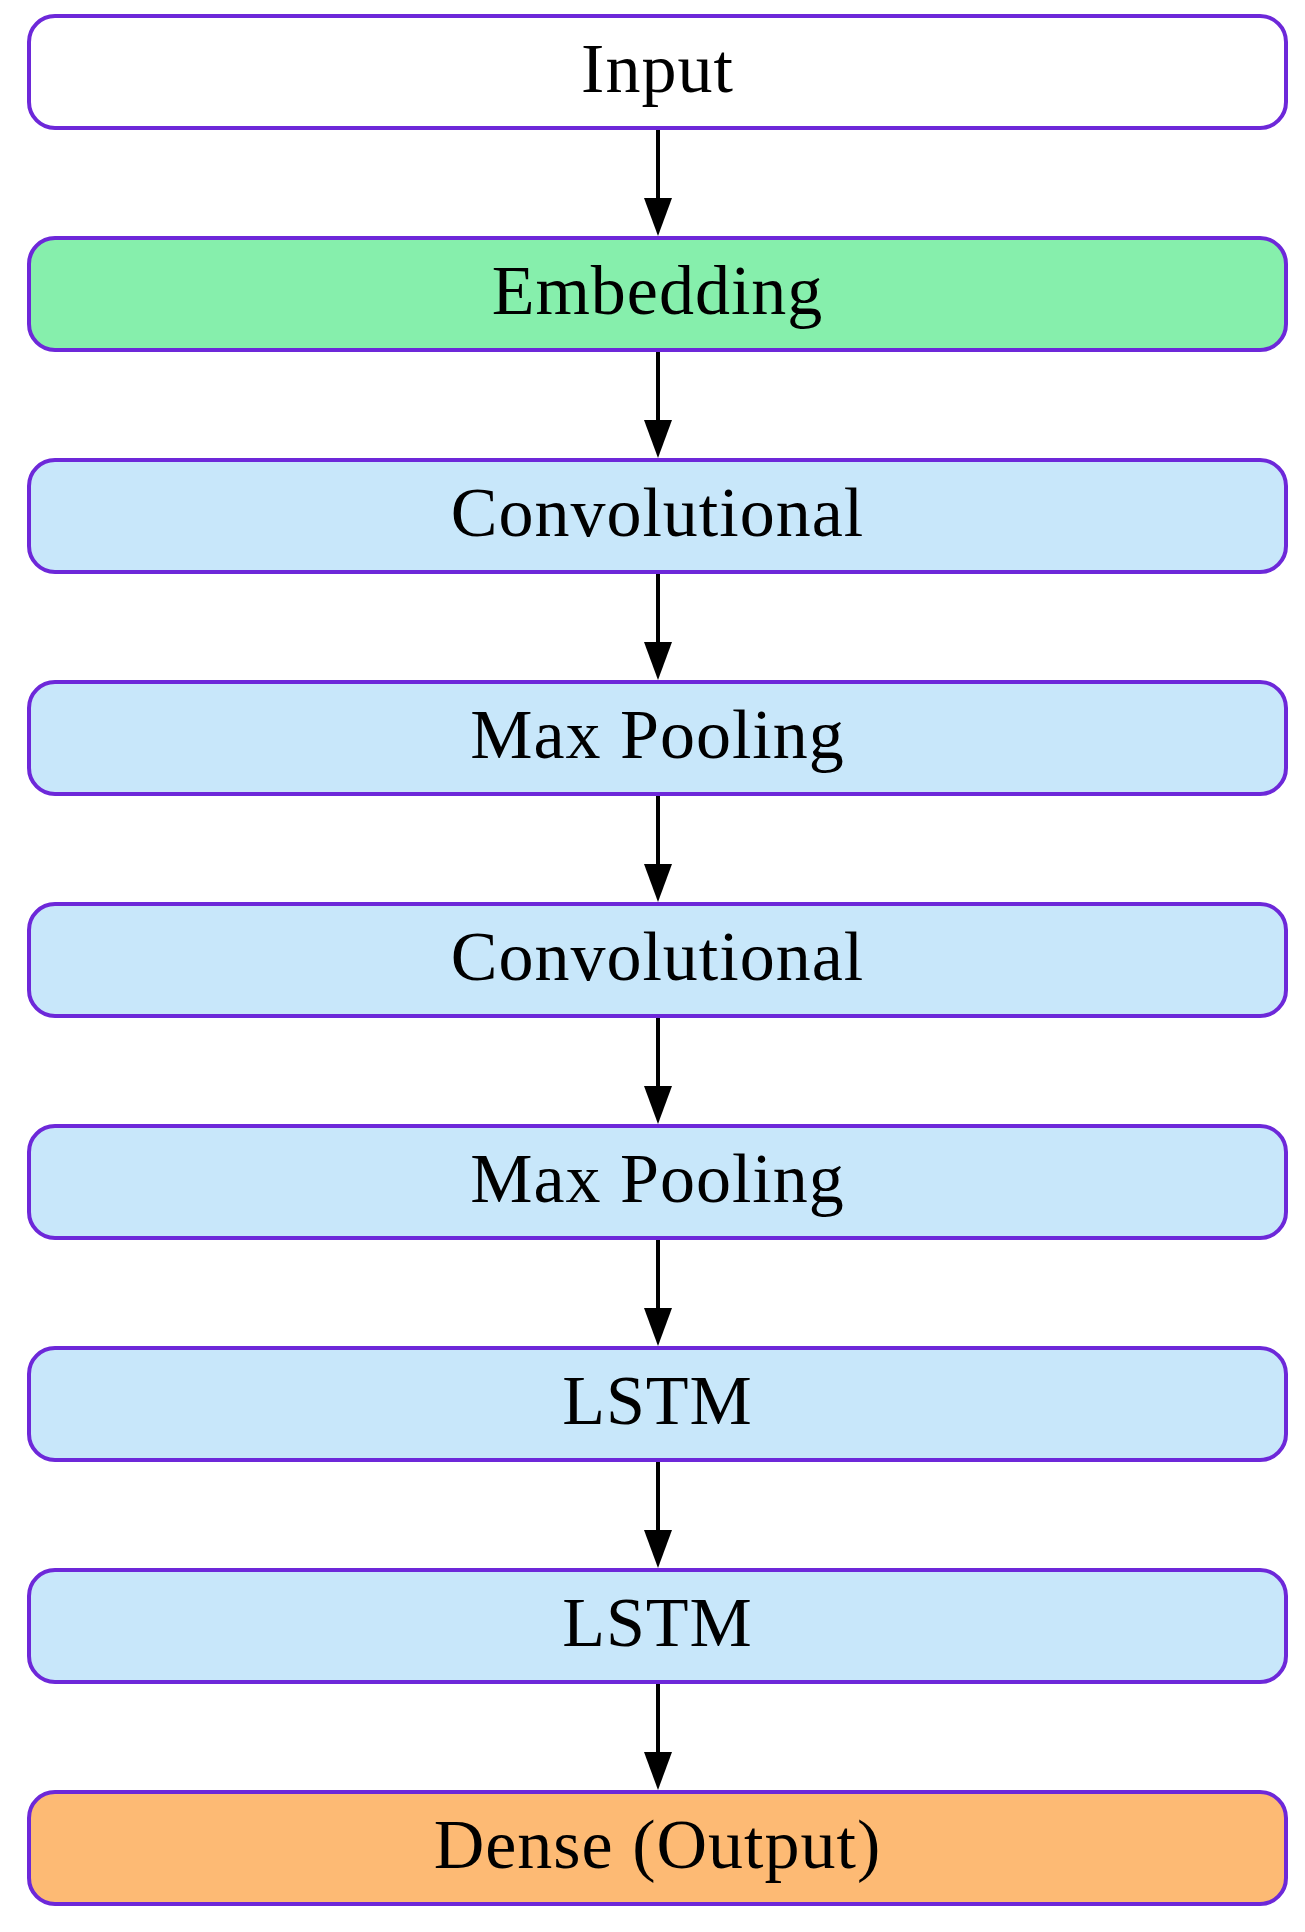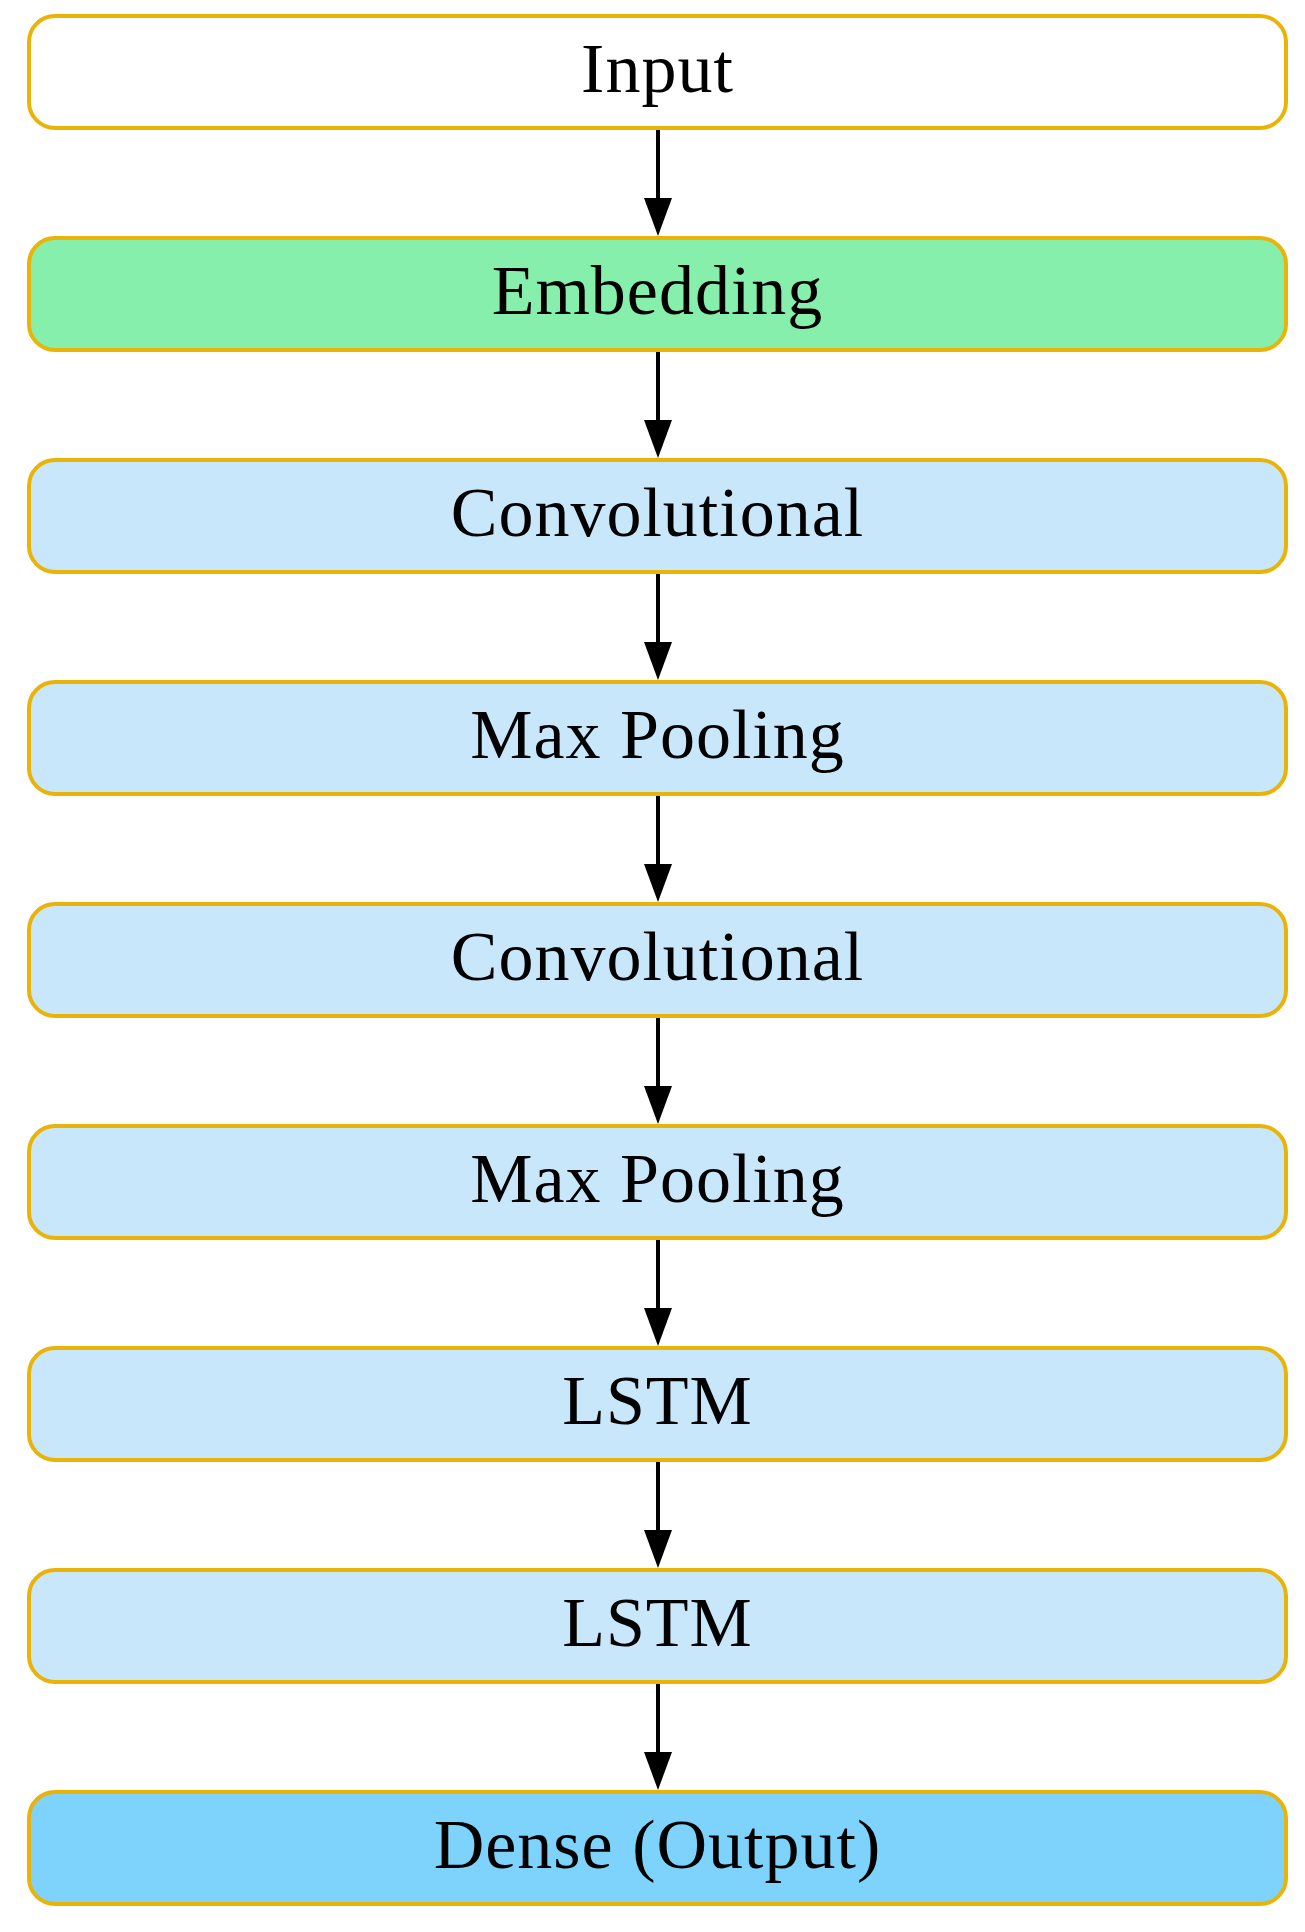--- a/index.html
+++ b/index.html
@@ -18,21 +18,21 @@
     margin-left: 27px;
     margin-right: 17px;
     padding-top: 14px;
     display: flex;
     flex-direction: column;
     align-items: stretch;
   }
   .node {
     box-sizing: border-box;
     height: 116px;
-    border: 4px solid #eab308;
+    border: 4px solid #6d28d9;
     border-radius: 28px;
     display: flex;
     align-items: center;
     justify-content: center;
     background: #ffffff;
   }
   .node .label {
     font-size: 70px;
     line-height: 1;
     color: #000000;
@@ -138,17 +138,17 @@
     <span class="label">LSTM</span>
   </div>
 
   <div class="connector">
     <svg viewBox="0 0 40 106" xmlns="http://www.w3.org/2000/svg">
       <line x1="20" y1="0" x2="20" y2="74" stroke="#000000" stroke-width="4"></line>
       <polygon points="6,68 34,68 20,106" fill="#000000"></polygon>
     </svg>
   </div>
 
-  <div class="node" style="background-color: #7dd3fc;">
+  <div class="node" style="background-color: #fdba74;">
     <span class="label">Dense (Output)</span>
   </div>
 
 </div>
 
 </body></html>

